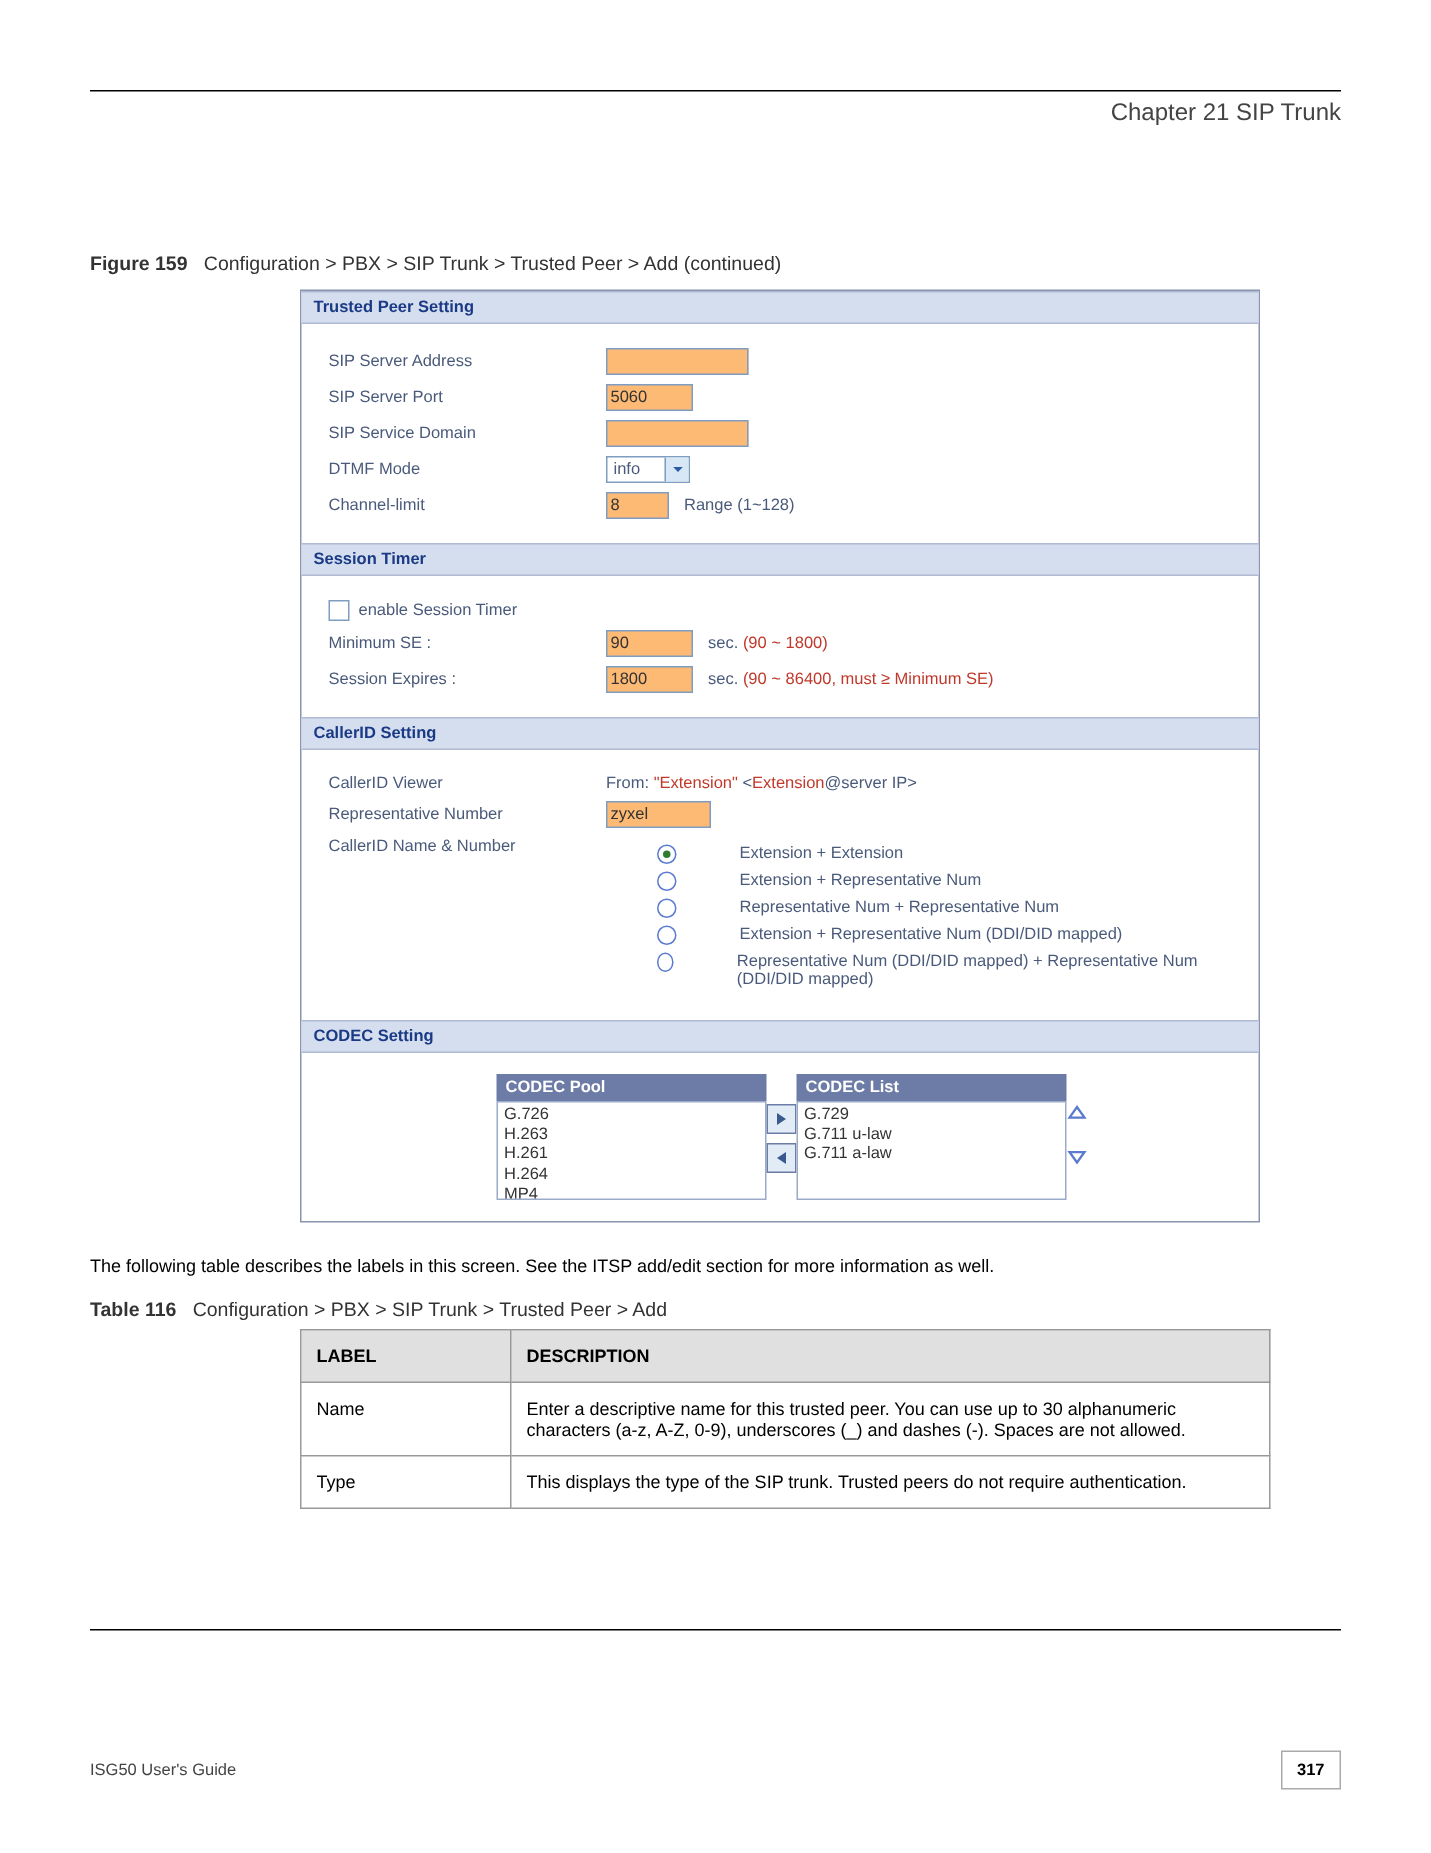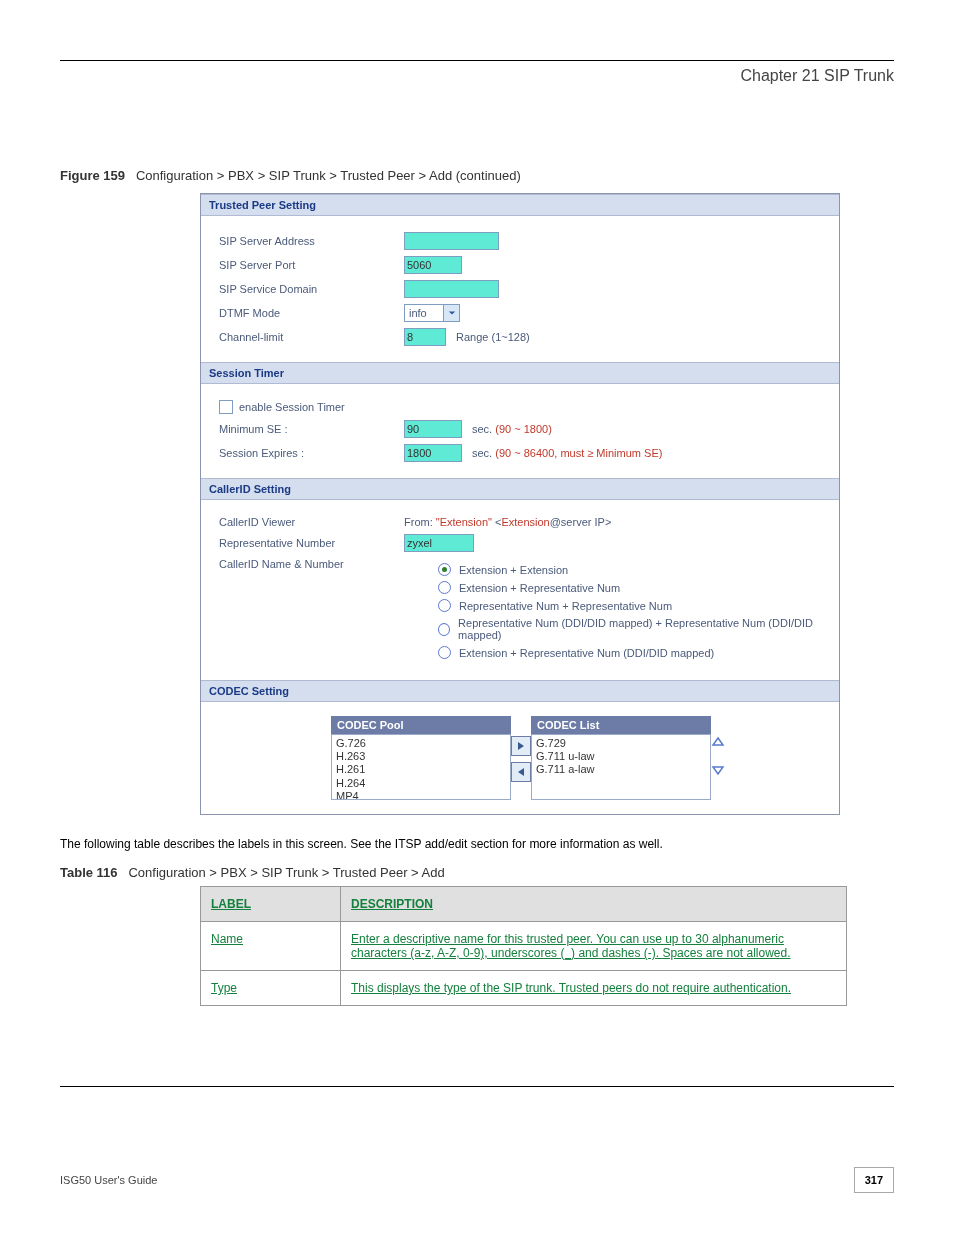--- a/index.html
+++ b/index.html
@@ -34,21 +34,21 @@
     border-bottom: 1px solid #b0bad2;
   }
   .sect-body { padding: 10px 12px 10px 18px; }
   .row { display: flex; align-items: center; margin: 6px 0; }
   .lbl { width: 185px; flex-shrink: 0; }
   .txt-in {
     font-size: 11px;
     padding: 1px 2px;
     border: 1px solid #7e9dc1;
     height: 18px;
-    background: #5eead4;
+    background: #fdba74;
     color: #333;
   }
   .w50 { width: 58px; }
   .w40 { width: 42px; }
   .selectwrap {
     display: inline-flex;
     align-items: center;
     border: 1px solid #7e9dc1;
     height: 18px;
     background: #fff;
@@ -59,21 +59,21 @@
     display: flex; align-items: center; justify-content: center;
     border-left: 1px solid #7e9dc1;
   }
   .selectwrap .chev svg { width: 8px; height: 8px; }
   .hint { margin-left: 10px; }
   .red { color: #c0392b; }
   .chk {
     width: 14px; height: 14px; border: 1px solid #7e9dc1; background: #fff;
     display: inline-block; margin-right: 6px; vertical-align: middle;
   }
-  .radio-row { display: flex; align-items: center; margin: 5px 0; padding-left: 0; }
+  .radio-row { display: flex; margin: 5px 0; padding-left: 0; gap: 34px; }
   .radio {
     width: 13px; height: 13px; border: 1px solid #5a7acf; border-radius: 50%;
     display: inline-flex; align-items: center; justify-content: center;
     margin-right: 8px; margin-left: 34px;
   }
   .radio .dot { width: 5px; height: 5px; border-radius: 50%; background: #2e7d32; }
   .radio .dot-empty { width: 5px; height: 5px; border-radius: 50%; background: transparent; }
 
   .codec-area { display: flex; padding: 14px 0 14px 130px; align-items: flex-start; }
   .codec-col { width: 180px; }
@@ -89,21 +89,21 @@
     display: flex; align-items: center; justify-content: center;
   }
   .sqbtn svg { width: 10px; height: 10px; }
   .updown { display: flex; flex-direction: column; gap: 10px; justify-content: center; padding-top: 20px; }
   .arrow-plain svg { width: 14px; height: 14px; }
 
   .para { margin: 20px 60px 0 60px; font-size: 12px; line-height: 1.5; color: #000; }
   .tbl-title { margin: 12px 60px 6px 60px; font-size: 13px; }
   table.desc {
     width: 647px; margin: 0 0 0 200px;
-    border-collapse: collapse; font-size: 12px; color: #15803d; text-decoration: underline;
+    border-collapse: collapse; font-size: 12px; color: #000000;
   }
   table.desc th, table.desc td {
     border: 1px solid #999; padding: 10px 10px; vertical-align: top; text-align: left;
   }
   table.desc th { background: #e0e0e0; font-weight: bold; }
   table.desc .lcol { width: 140px; }
 
   .footer {
     display: flex; justify-content: space-between; align-items: center;
     margin: 80px 60px 40px 60px; font-size: 11px; color: #444;
@@ -210,27 +210,27 @@
         <div class="radio-row">
           <span class="radio">
               <span class="dot-empty"></span>
             </span>
           <span>Representative Num + Representative Num</span>
         </div>
         <div class="radio-row">
           <span class="radio">
               <span class="dot-empty"></span>
             </span>
+          <span>Extension + Representative Num (DDI/DID mapped)</span>
+        </div>
+        <div class="radio-row">
+          <span class="radio">
+              <span class="dot-empty"></span>
+            </span>
           <span>Representative Num (DDI/DID mapped) + Representative Num (DDI/DID mapped)</span>
-        </div>
-        <div class="radio-row">
-          <span class="radio">
-              <span class="dot-empty"></span>
-            </span>
-          <span>Extension + Representative Num (DDI/DID mapped)</span>
         </div>
       </div>
     </div>
   </div>
 
   <div class="sect-hdr">CODEC Setting</div>
   <div class="codec-area">
     <div class="codec-col">
       <div class="codec-hdr">CODEC Pool</div>
       <div class="codec-list">

